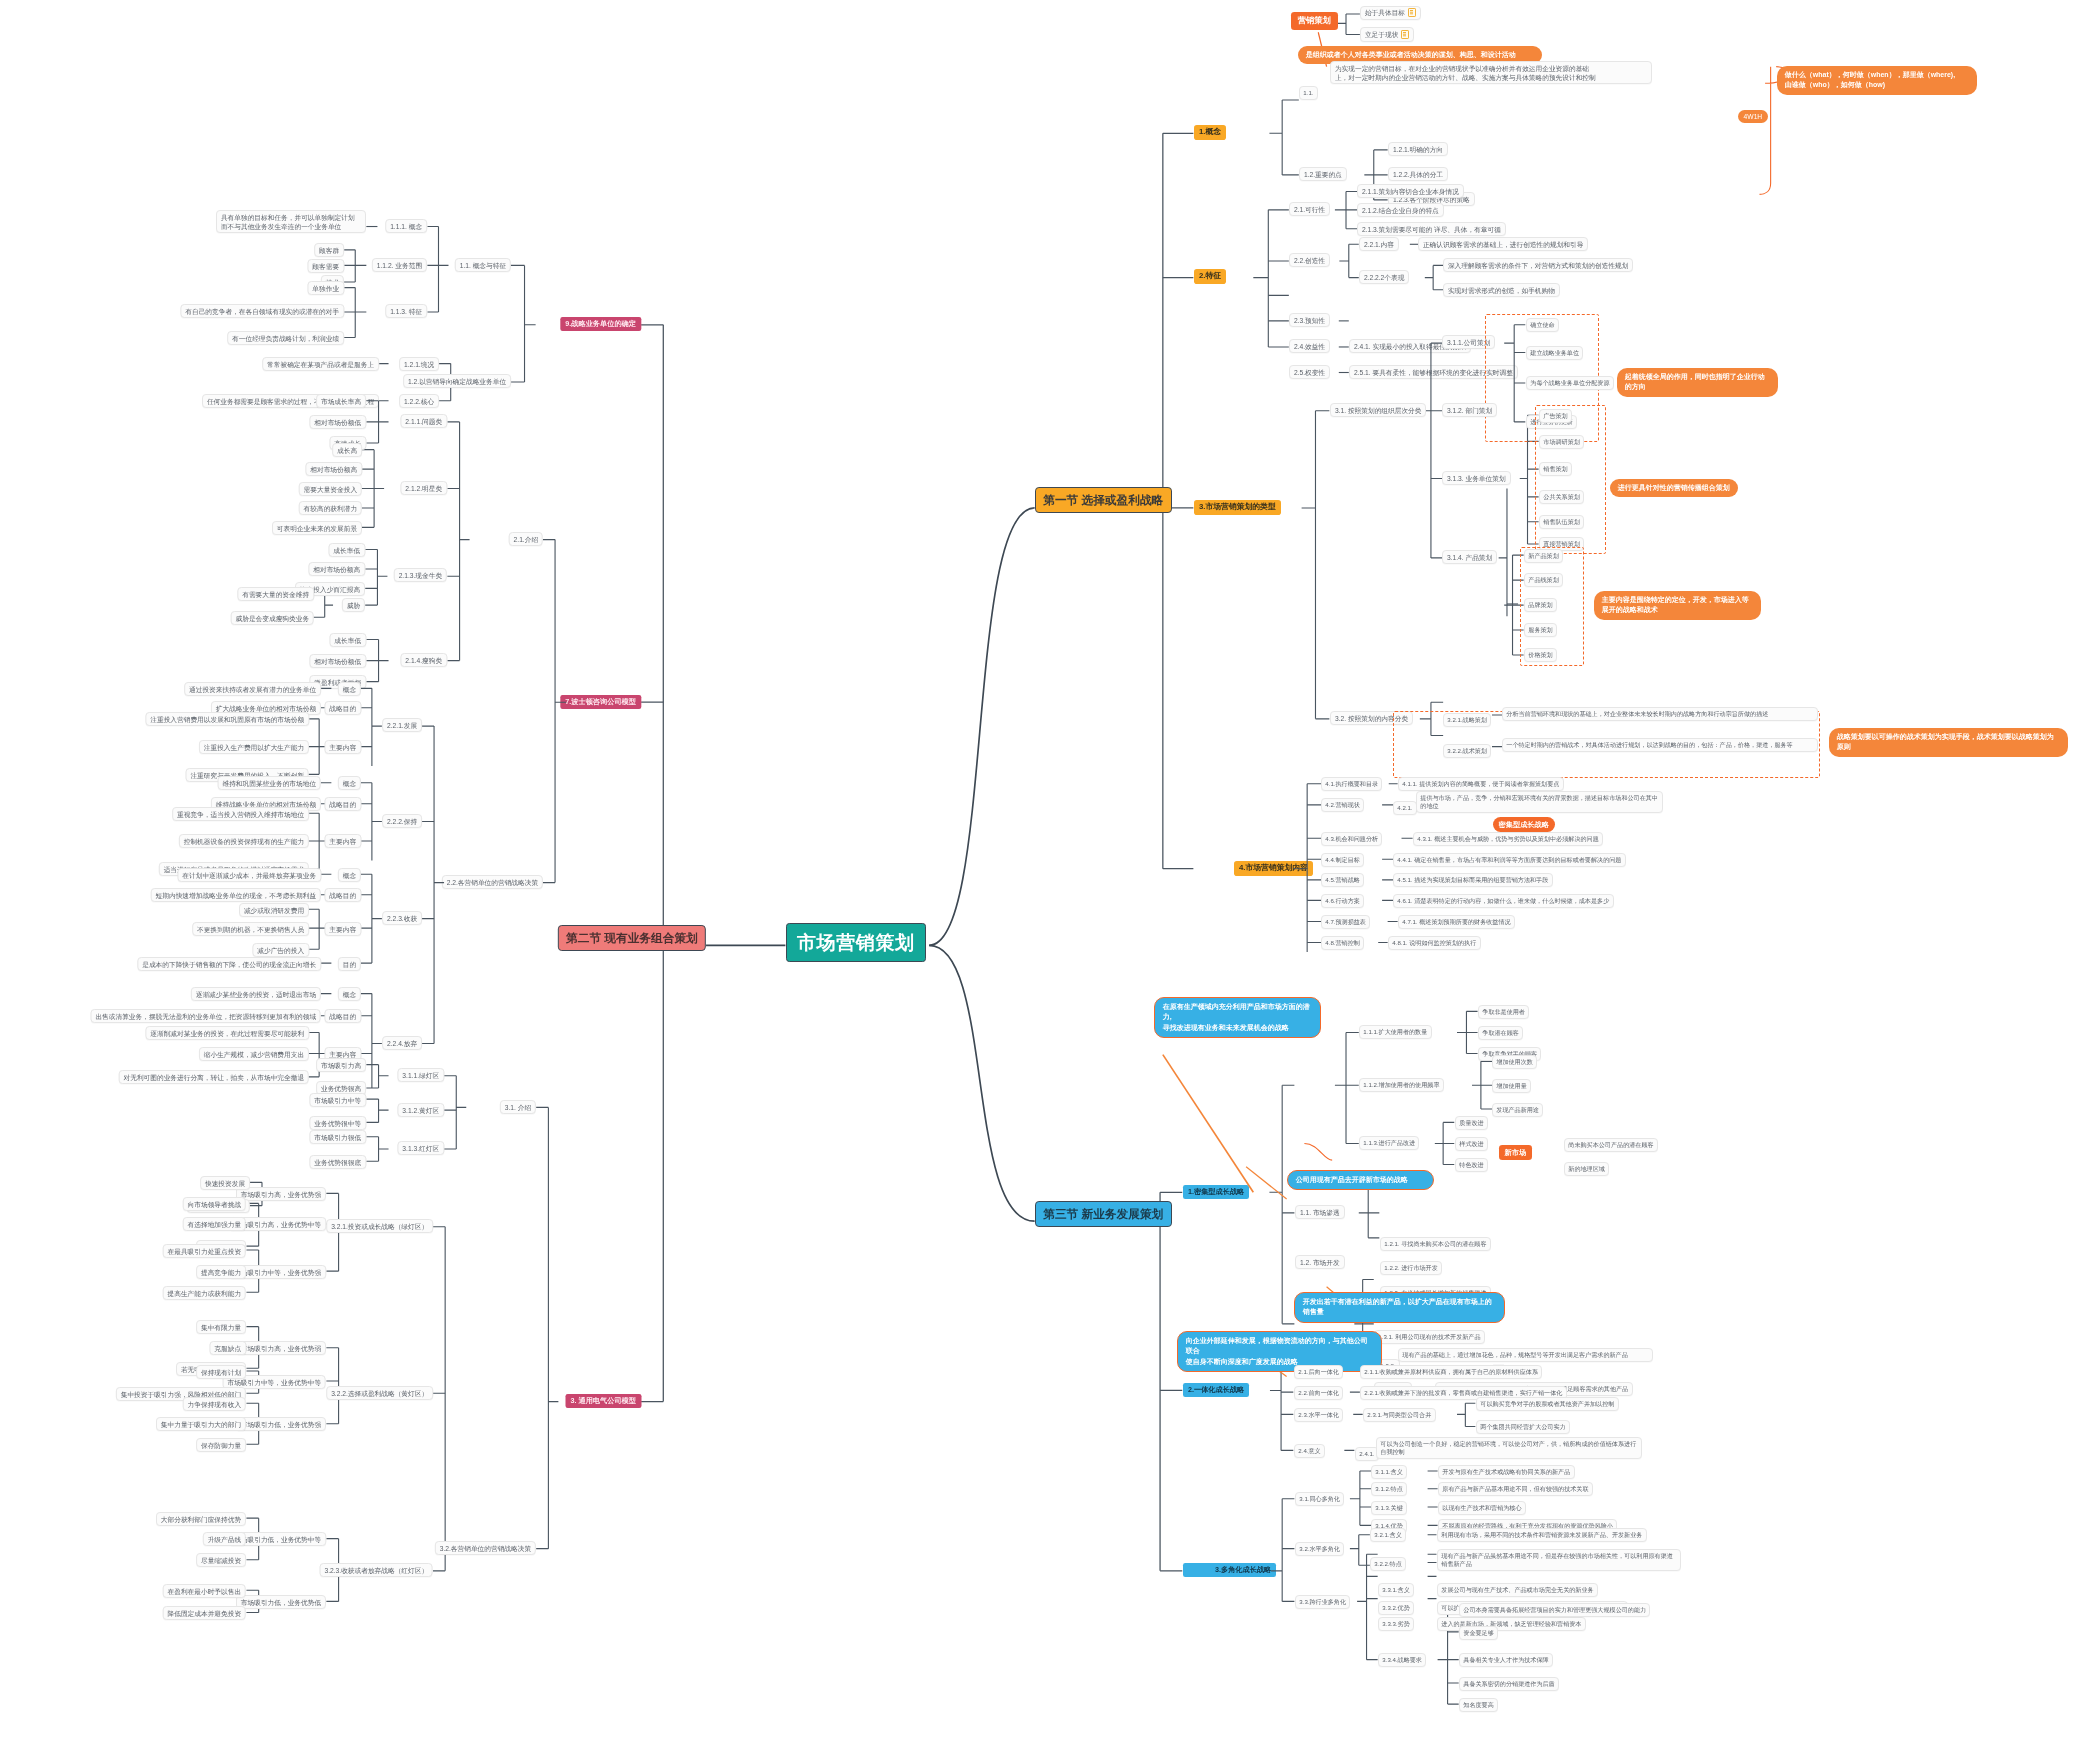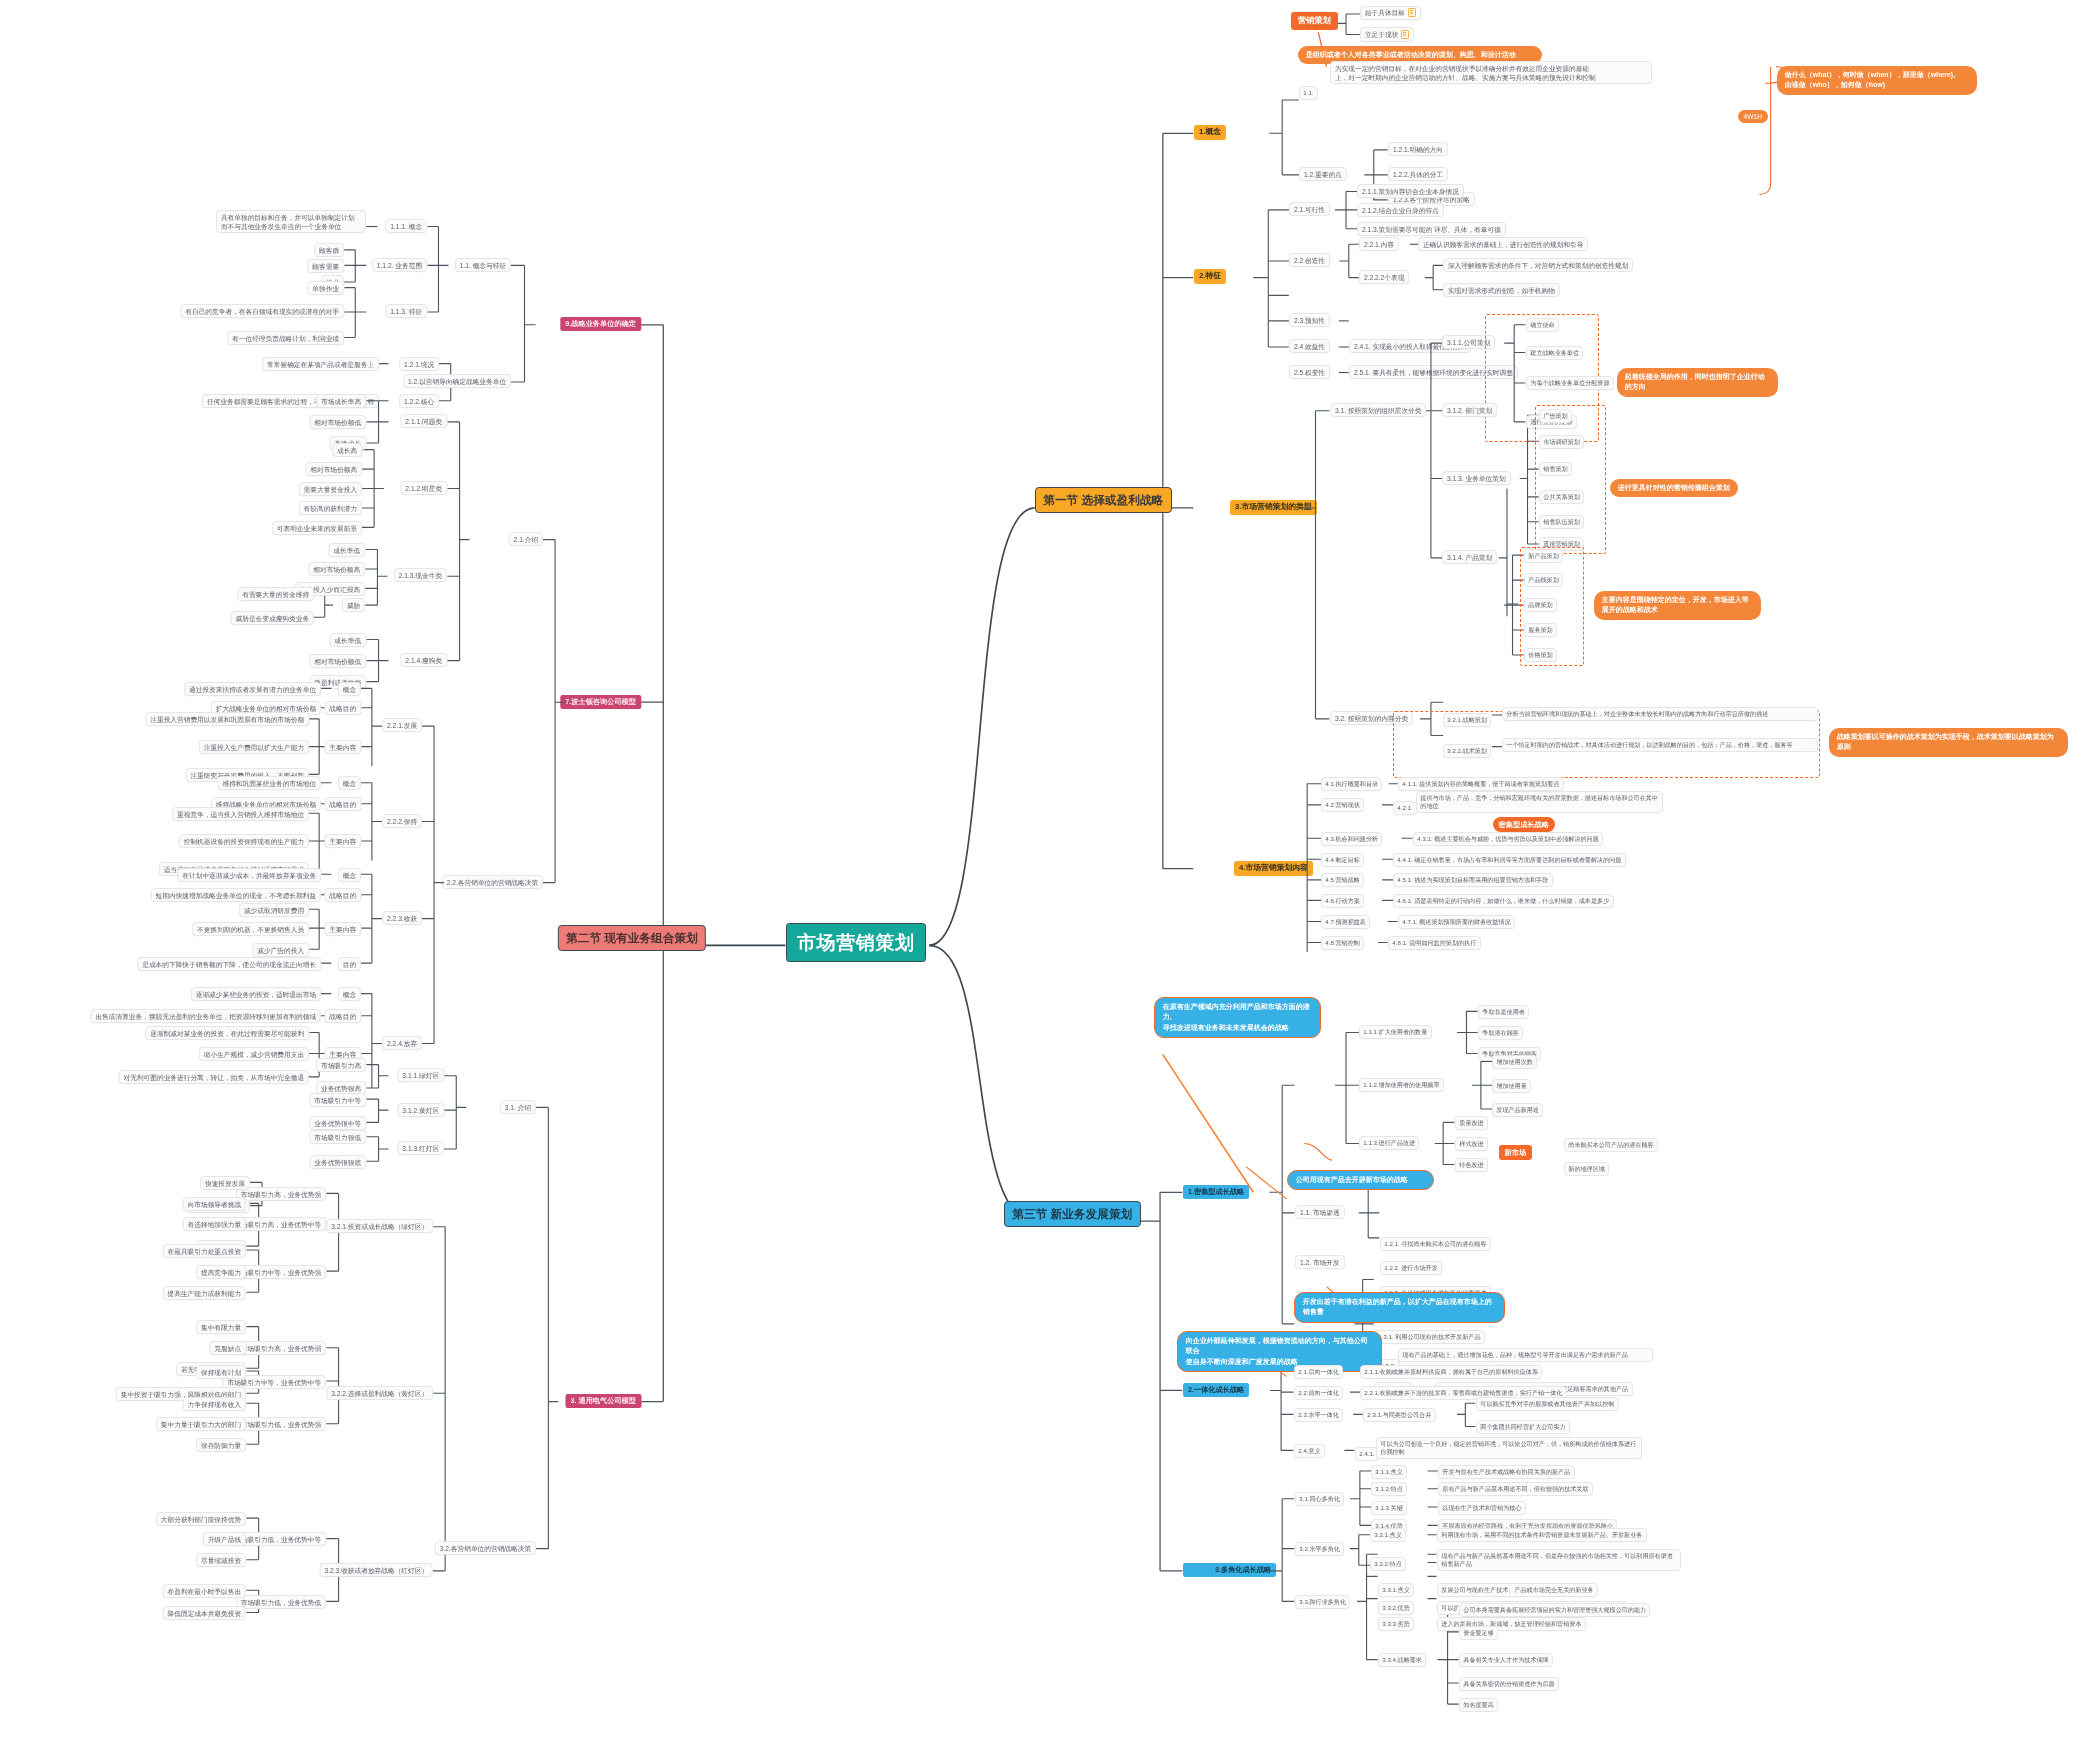--- a/index.html
+++ b/index.html
@@ -79,25 +79,25 @@
   <g fill="none" stroke="#4a5560" stroke-width="2.3">
     <path d="M1223 1703 L1195 1703 M1195 585 L1195 2525"></path>
     <path d="M1195 585 L1155 585 M1195 1265 L1155 1265 M1195 2525 L1155 2525"></path>
   </g>
 </svg>
 
 <div class="node root" style="left:786px;top:923px;">市场营销策划</div>
 
 <div class="node sec-orange" style="left:1035px;top:487px;">第一节 选择或盈利战略</div>
 <div class="node sec-red" style="left:706px;top:925px;transform:translateX(-100%);">第二节 现有业务组合策划</div>
-<div class="node sec-blue" style="left:1004px;top:1201px;text-align:right;">第三节 新业务发展策划</div>
+<div class="node sec-blue" style="left:1035px;top:1201px;text-align:right;">第三节 新业务发展策划</div>
 
 <div class="node lv-orange" style="left:1194px;top:125px;">1.概念</div>
 <div class="node lv-orange" style="left:1194px;top:269px;">2.特征</div>
-<div class="node lv-orange" style="left:1230px;top:500px;">3.市场营销策划的类型</div>
+<div class="node lv-orange" style="left:1194px;top:500px;">3.市场营销策划的类型</div>
 <div class="node lv-orange" style="left:1194px;top:861px;margin-left:40px;">4.市场营销策划内容</div>
 
 <svg class="links" viewBox="0 0 3778 3131" width="2097" height="1738">
   <g fill="none" stroke="#4a5560" stroke-width="2">
     <path d="M2287 240 L2310 240 M2310 180 L2310 315"></path>
     <path d="M2310 180 L2340 180 M2310 315 L2340 315"></path>
     <path d="M2458 315 L2475 315 M2475 270 L2475 360"></path>
     <path d="M2475 270 L2500 270 M2475 315 L2500 315 M2475 360 L2500 360"></path>
   </g>
   <g fill="none" stroke="#4a5560" stroke-width="2">

